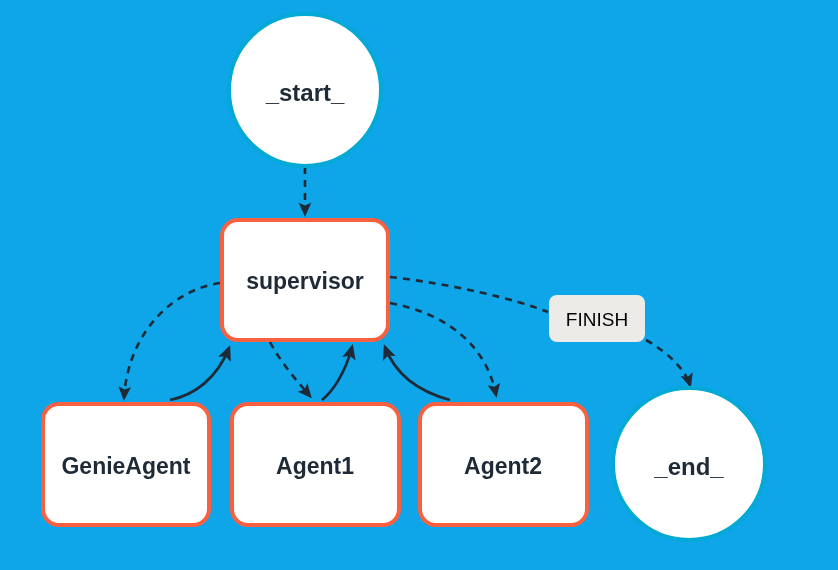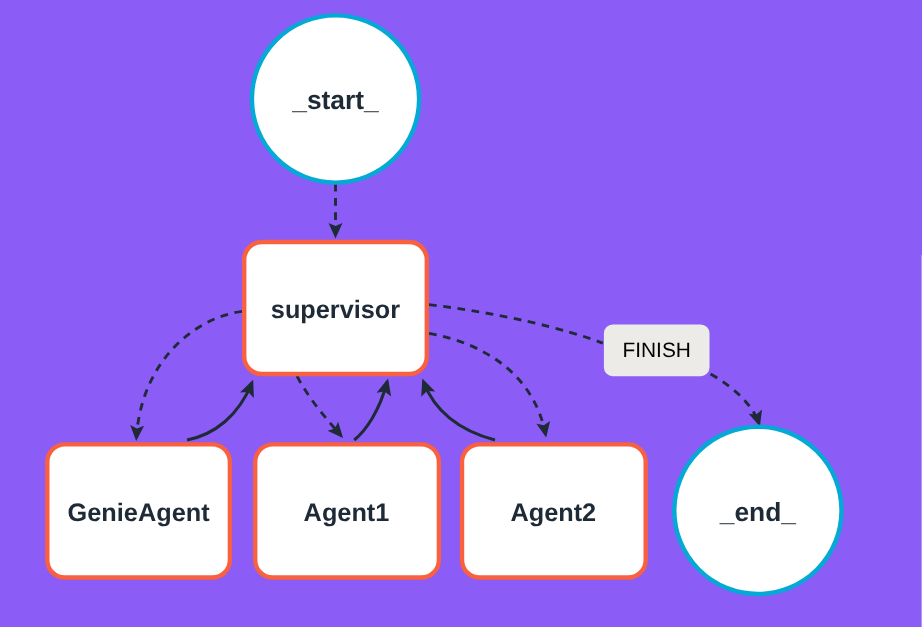--- a/index.html
+++ b/index.html
@@ -11,21 +11,21 @@
   body {
     width: 838px;
     height: 570px;
     overflow: hidden;
     font-family: "Liberation Sans", sans-serif;
   }
   #graph-canvas {
     position: relative;
     width: 838px;
     height: 570px;
-    background: #8b5cf6;
+    background: #0ea5e9;
   }
   svg.graph-svg {
     position: absolute;
     top: 0;
     left: 0;
     width: 838px;
     height: 570px;
     display: block;
   }
   .node-start-end {

